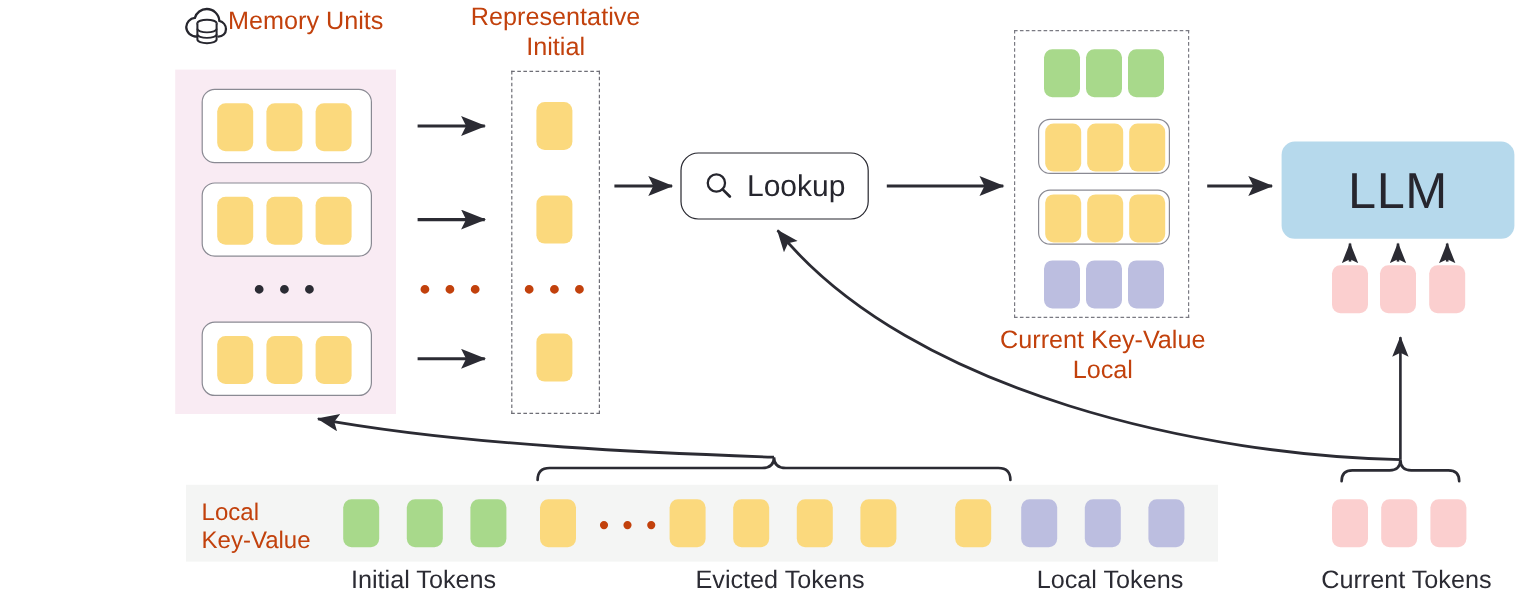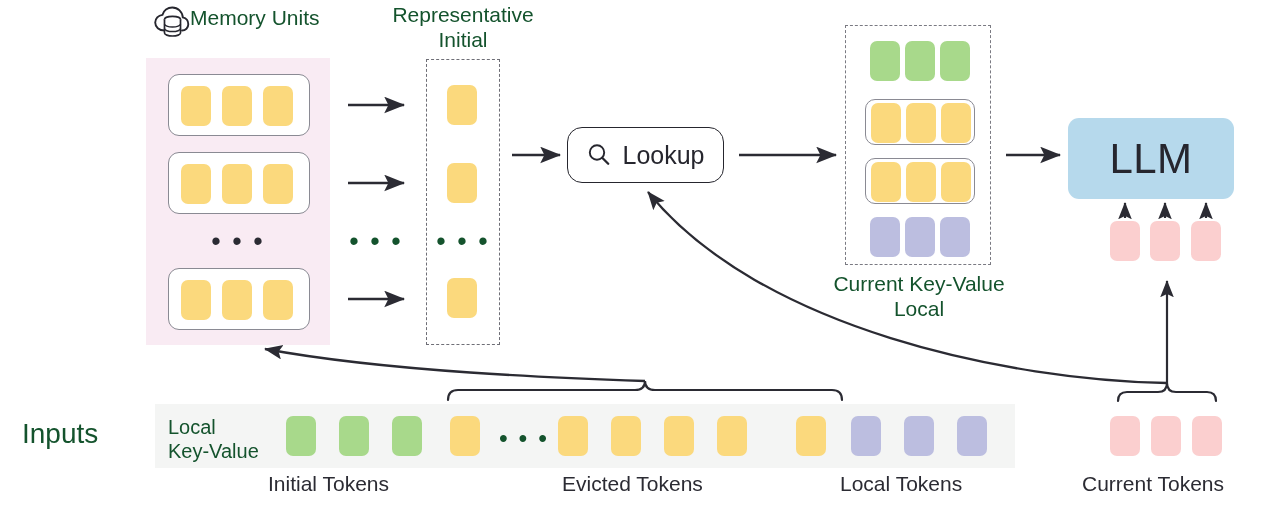--- a/index.html
+++ b/index.html
@@ -11,21 +11,21 @@
   #stage{
     position:relative;
     width:1280px;
     height:509px;
     overflow:hidden;
     background:#fff;
   }
   .abs{position:absolute;}
   .lbl{
     position:absolute;
-    color:#14532d;
+    color:#c2410c;
     line-height:1.18;
     white-space:pre;
   }
   .lbl.c{text-align:center;}
 
   
   #context-memory-label{
     left:22px; top:161px; width:130px;
     font-size:28px; letter-spacing:.1px;
   }
@@ -132,21 +132,21 @@
   #kv-row-1{ top:38px; }
   #kv-row-2{ top:99px; }
   #kv-row-3{ top:158px; }
   #kv-row-4{ top:214px; }
   #kv-cache-label{
     left:826px; top:272px; width:186px; font-size:21px;
   }
 
   
   #llm-box{
-    left:1068px; top:118px; width:166px; height:81px;
+    left:1068px; top:118px; width:194px; height:81px;
     background:#b6d9ec;
     border-radius:11px;
     display:flex; align-items:center; justify-content:center;
   }
   #llm-label{ font-size:42px; color:#26262e; letter-spacing:.5px; }
   .llm-tok{ position:absolute; top:221px; }
   #llm-tok-1{ left:1110px; }
   #llm-tok-2{ left:1150px; }
   #llm-tok-3{ left:1191px; }
 
@@ -157,21 +157,21 @@
   }
   #past-kv-label{
     left:168px; top:415px; width:96px; font-size:20px; line-height:1.22;
   }
   .in-tok{ position:absolute; top:416px; }
   #inputs-ellipsis{
     left:498px; top:424px; width:52px;
     font-size:25px; letter-spacing:2px;
   }
 
-  .grp-label{ position:absolute; font-size:21px; text-align:left; }
+  .grp-label{ position:absolute; font-size:21px; text-align:center; }
   #initial-tokens-label{ left:268px; top:472px; width:170px; }
   #evicted-tokens-label{ left:562px; top:472px; width:176px; }
   #local-tokens-label{  left:840px; top:472px; width:170px; }
   #current-tokens-label{left:1082px; top:472px; width:180px; }
 
   #svg-layer{ position:absolute; left:0; top:0; width:1280px; height:509px; pointer-events:none; }
 </style>
 </head>
 <body>
 
@@ -210,21 +210,20 @@
     <path d="M1118,401 Q1118,392 1127,392 L1158,392 Q1167,392 1167,383 Q1167,392 1176,392 L1207,392 Q1216,392 1216,401" fill="none" stroke="#2b2b33" stroke-width="2.2" stroke-linecap="round"></path>
 
     <line x1="1167" y1="383" x2="1167" y2="281" stroke="#2b2b33" stroke-width="2.2" marker-end="url(#ah-sm)"></line>
 
     <path d="M645,381 C560,378 390,372 265,349" fill="none" stroke="#2b2b33" stroke-width="2.3" marker-end="url(#ah)"></path>
 
     <path d="M1167,383 C1010,380 760,330 648,192" fill="none" stroke="#2b2b33" stroke-width="2.3" marker-end="url(#ah)"></path>
   </svg>
 
 
-  <div class="lbl" id="inputs-label">Inputs</div>
 
   <div class="abs" id="cloud-db-icon">
     <svg viewBox="0 0 40 40" width="40" height="40">
       <path d="M12.5,28.5 C7.0,28.5 3.2,24.9 3.2,20.6 C3.2,16.7 6.3,13.3 10.4,12.9
                C11.6,8.6 15.6,5.5 20.3,5.5 C25.9,5.5 30.5,9.9 30.8,15.4
                C34.0,16.2 36.3,19.0 36.3,22.3 C36.3,25.8 33.5,28.5 30.0,28.5" fill="none" stroke="#26262e" stroke-width="1.9" stroke-linecap="round"></path>
       <ellipse cx="20.5" cy="17.4" rx="8.0" ry="3.0" fill="#fff" stroke="#26262e" stroke-width="1.7"></ellipse>
       <path d="M12.5,17.4 L12.5,31.0 C12.5,32.6 16.1,34.0 20.5,34.0 C24.9,34.0 28.5,32.6 28.5,31.0 L28.5,17.4" fill="#fff" stroke="#26262e" stroke-width="1.7" stroke-linejoin="round"></path>
       <path d="M12.5,22.0 C12.5,23.6 16.1,25.0 20.5,25.0 C24.9,25.0 28.5,23.6 28.5,22.0" fill="none" stroke="#26262e" stroke-width="1.5"></path>
       <path d="M12.5,26.6 C12.5,28.2 16.1,29.6 20.5,29.6 C24.9,29.6 28.5,28.2 28.5,26.6" fill="none" stroke="#26262e" stroke-width="1.5"></path>

